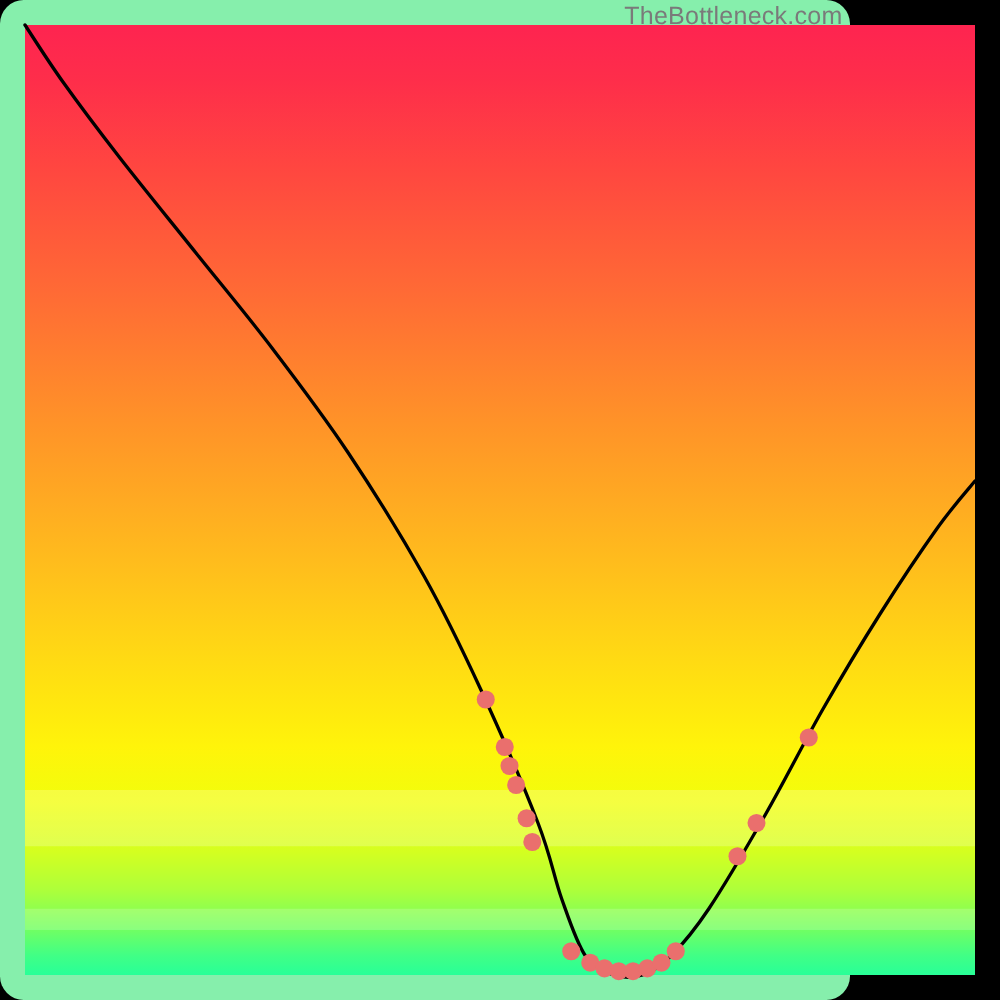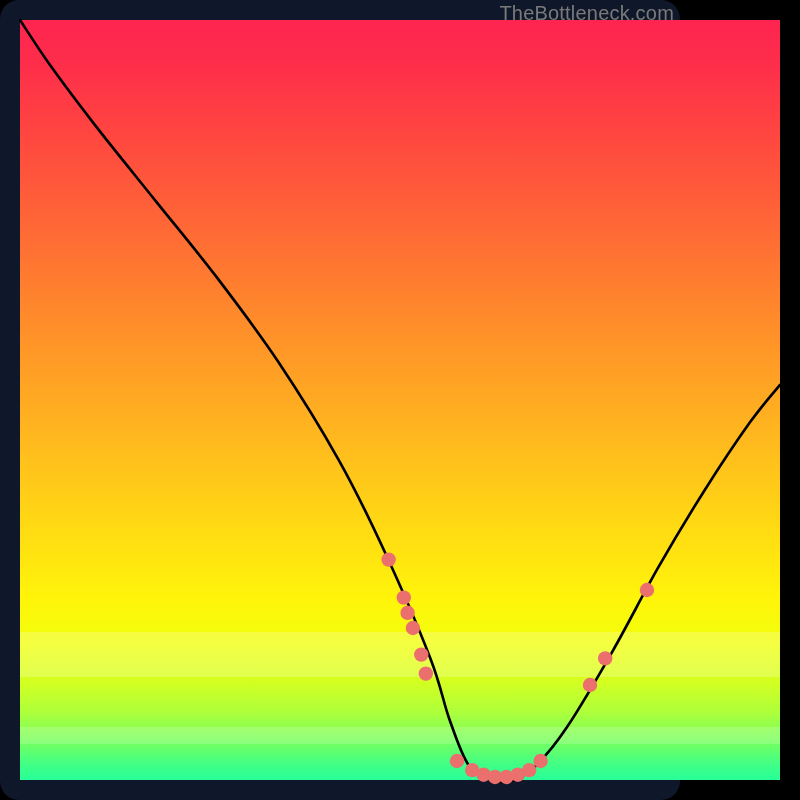--- a/index.html
+++ b/index.html
@@ -8,21 +8,21 @@
     width: 800px;
     height: 800px;
     background: #000;
     overflow: hidden;
     font-family: Arial, Helvetica, sans-serif;
   }
   .frame {
     position: relative;
     width: 680px;
     height: 800px;
-    background: #0f172a;
+    background: #86efac;
     border-radius: 19px;
   }
   .plot {
     position: absolute;
     left: 20px;
     top: 20px;
     width: 760px;
     height: 760px;
     
     background: linear-gradient(

